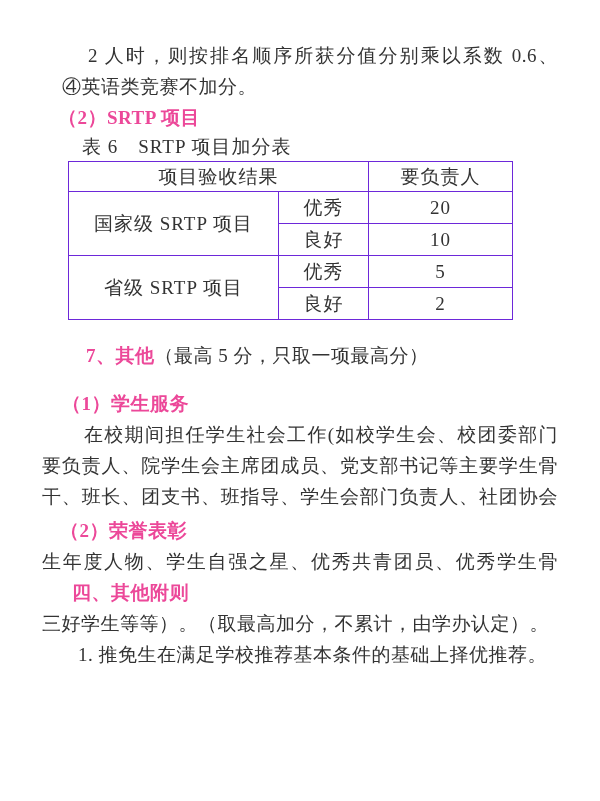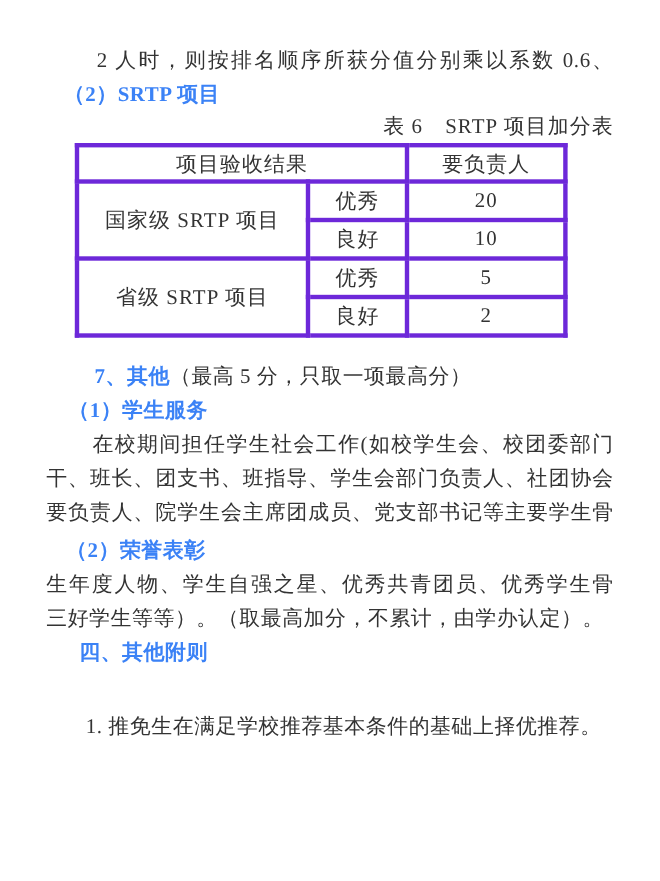--- a/index.html
+++ b/index.html
@@ -24,68 +24,69 @@
     font-size: 19px;
     line-height: 31px;
     height: 31px;
     letter-spacing: 0.5px;
     overflow: hidden;
   }
   .full {
     text-align: justify;
     text-align-last: justify;
   }
-  .b { font-weight: bold; color: #3b82f6; }
+  .b { font-weight: bold; color: #ec4899; }
   
   .ind-para   { margin-left: 46px; }
   .ind-item4  { margin-left: 20px; }
   .ind-h2     { margin-left: 16px; }
   .ind-h1     { margin-left: 20px; }
   .ind-hhonor { margin-left: 18px; }
   .ind-body   { margin-left: 42px; }
   .ind-rule   { margin-left: 30px; }
-  .ind-num    { margin-left: 36px; margin-top: 36px; }
+  .ind-num    { margin-left: 36px; }
   .ind-other  { margin-left: 44px; margin-top: 20px; }
-  .mt4 { margin-top: 0; }
+  .mt4 { margin-top: 17px; }
   .mt3 { margin-top: 3px; }
   .caption {
     font-size: 19px;
     line-height: 28px;
     height: 28px;
-    text-align: right;
+    text-align: left;
     padding-left: 40px;
     letter-spacing: 1px;
   }
   table.score-table {
     border-collapse: collapse;
     table-layout: fixed;
     margin-left: 26px;
     width: 444px;
     margin-bottom: 2px;
   }
   table.score-table td {
-    border: 4px solid #6d28d9;
+    border: 1px solid #6d28d9;
     text-align: center;
     vertical-align: middle;
     font-size: 19px;
     letter-spacing: 1px;
     color: #333333;
     padding: 0;
   }
   tr.hdr td { height: 29px; }
   tr.row td { height: 31px; }
   .note { margin-top: 1px; }
 </style>
 </head>
 <body>
 
 <div class="page">
   <div class="content">
 
     <div class="ln ind-para full">2 人时，则按排名顺序所获分值分别乘以系数 0.6、0.4。</div>
+    <div class="ln ind-item4">④英语类竞赛不加分。</div>
 
     <div class="ln ind-h2 b">（2）SRTP 项目</div>
 
     <div class="caption">表 6　SRTP 项目加分表</div>
 
     <table class="score-table">
       <colgroup>
         <col style="width:210px">
         <col style="width:90px">
         <col style="width:144px">
@@ -114,24 +115,24 @@
           <td>2</td>
         </tr>
       </tbody>
     </table>
 
 
     <div class="ln ind-other"><span class="b">7、其他</span><span>（最高 5 分，只取一项最高分）</span></div>
 
     <div class="ln ind-h1 b mt4">（1）学生服务</div>
     <div class="ln ind-body full">在校期间担任学生社会工作(如校学生会、校团委部门主</div>
+    <div class="ln full">要负责人、院学生会主席团成员、党支部书记等主要学生骨</div>
     <div class="ln full">干、班长、团支书、班指导、学生会部门负责人、社团协会</div>
-    <div class="ln full">要负责人、院学生会主席团成员、党支部书记等主要学生骨</div>
 
     <div class="ln ind-hhonor b mt3">（2）荣誉表彰</div>
     <div class="ln full">生年度人物、学生自强之星、优秀共青团员、优秀学生骨干、</div>
+    <div class="ln ind-rule b">四、其他附则</div>
+
     <div class="ln">三好学生等等）。（取最高加分，不累计，由学办认定）。</div>
-
-    <div class="ln ind-rule b">四、其他附则</div>
     <div class="ln ind-num">1. 推免生在满足学校推荐基本条件的基础上择优推荐。</div>
 
   </div>
 </div>
 
 </body></html>

